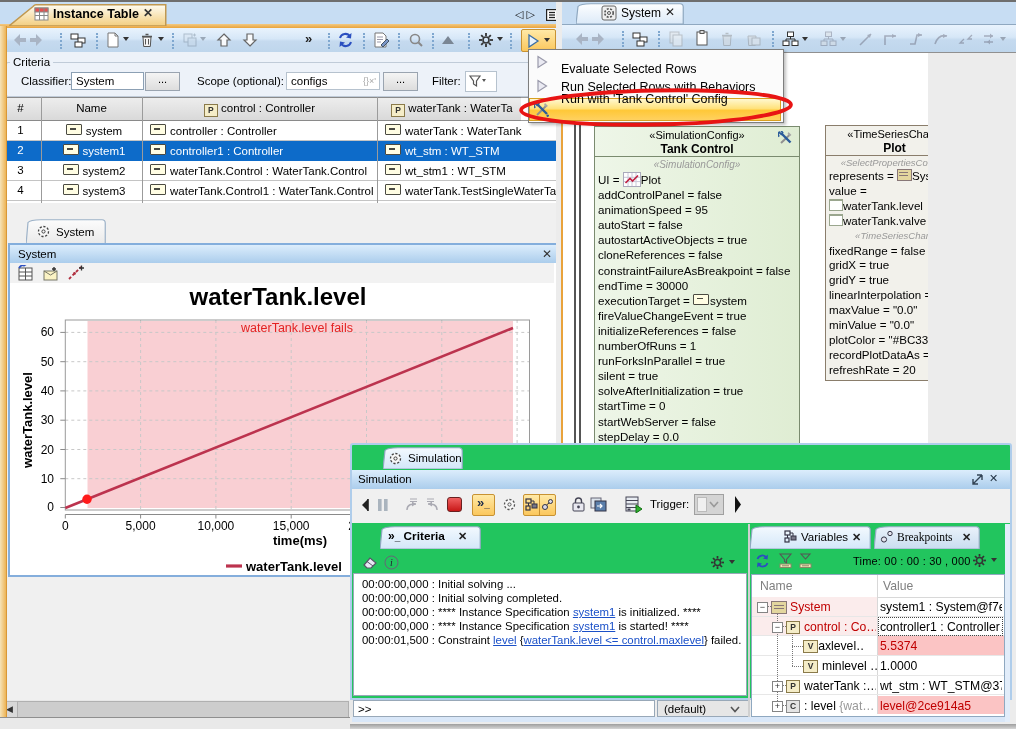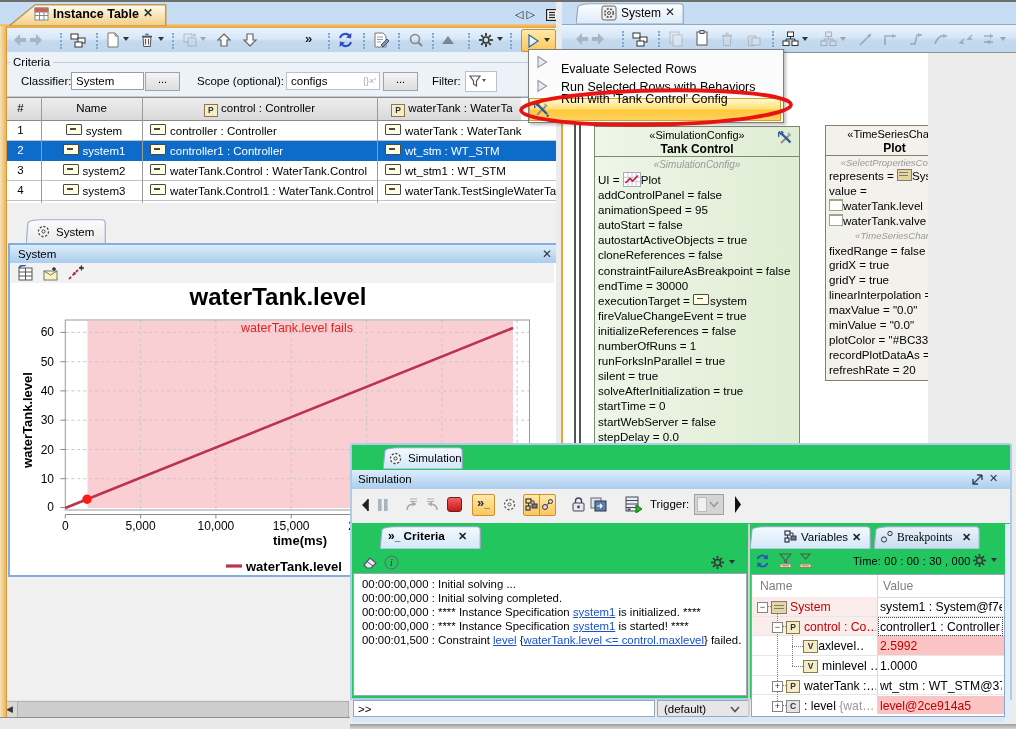--- a/index.html
+++ b/index.html
@@ -719,21 +719,21 @@
       <span class="expbox abs" style="left:20px;top:5px;">−</span>
       <span class="picon abs" style="left:34px;top:4px;">P</span>
       <span class="abs ellip" style="left:52px;top:3px;color:#C00000;width:72px;">control : Co…</span>
       <div class="abs" style="left:126px;top:0;width:125px;height:19px;border:1px dotted #444;box-sizing:border-box;"></div>
       <span class="abs ellip" style="left:128px;top:3px;width:122px;">controller1 : Controller…</span>
     </div>
     <div class="abs" style="left:0;top:61.4px;width:252px;height:19.7px;border-bottom:1px solid #E7E7E7;box-sizing:border-box;">
       <div class="abs" style="left:126px;top:0;width:126px;height:100%;background:#FBC4C4;"></div>
       <span class="picon abs" style="left:51px;top:4px;width:13px;">V</span>
       <span class="abs ellip" style="left:56px;top:3px;width:55px;">maxlevel…</span>
-      <span class="abs" style="left:128px;top:3px;color:#C00000;">2.5992</span>
+      <span class="abs" style="left:128px;top:3px;color:#C00000;">5.5374</span>
     </div>
     <div class="abs" style="left:0;top:81.1px;width:252px;height:19.7px;border-bottom:1px solid #E7E7E7;box-sizing:border-box;">
       <span class="picon abs" style="left:51px;top:4px;width:13px;">V</span>
       <span class="abs ellip" style="left:70px;top:3px;width:55px;">minlevel …</span>
       <span class="abs" style="left:128px;top:3px;">1.0000</span>
     </div>
     <div class="abs" style="left:0;top:100.8px;width:252px;height:19.7px;border-bottom:1px solid #E7E7E7;box-sizing:border-box;">
       <span class="expbox abs" style="left:20px;top:5px;">+</span>
       <span class="picon abs" style="left:34px;top:4px;">P</span>
       <span class="abs ellip" style="left:52px;top:3px;width:72px;">waterTank :…</span>

